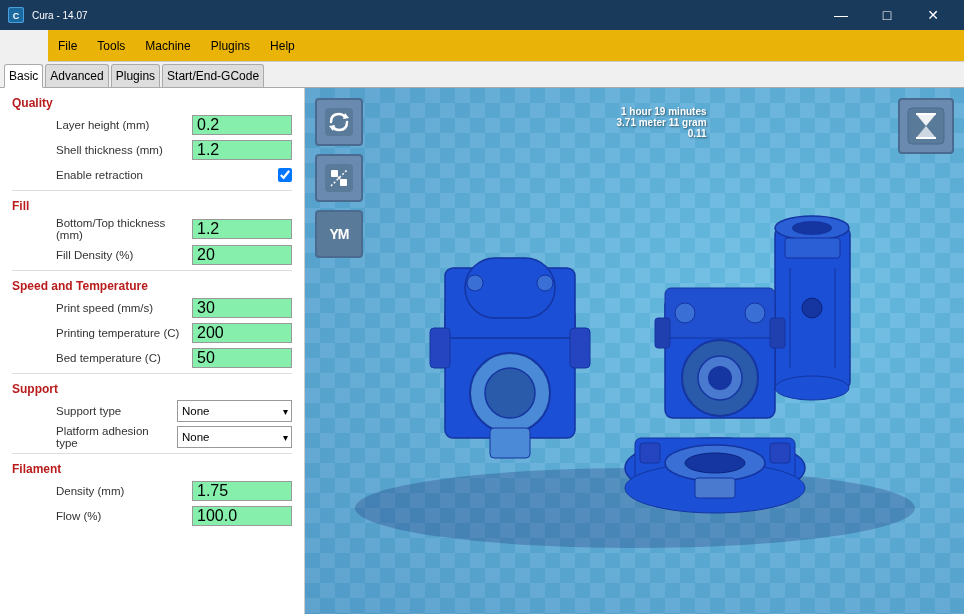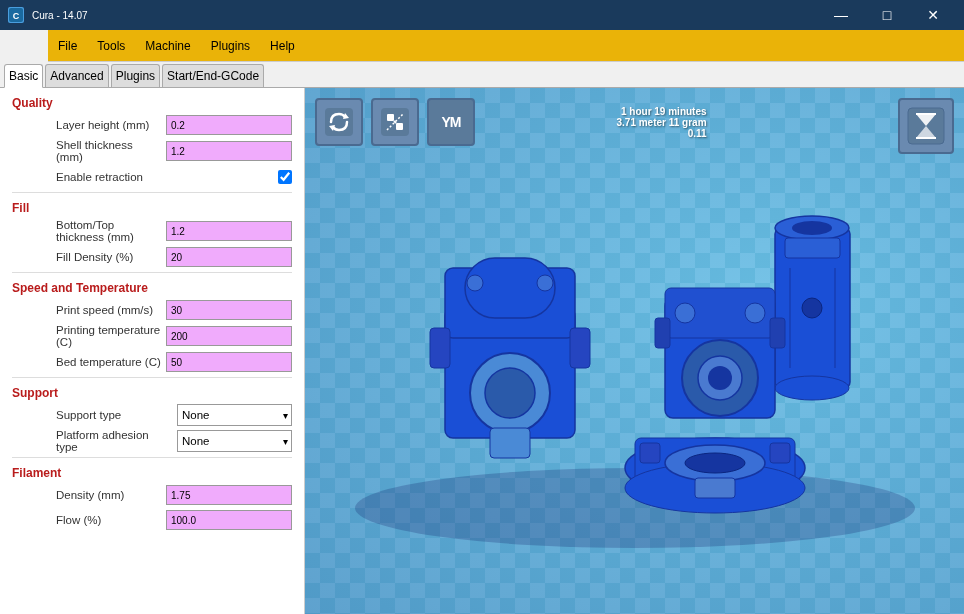--- a/index.html
+++ b/index.html
@@ -99,26 +99,26 @@
       min-height: 22px;
     }
     .form-label {
       flex: 1;
       font-size: 11.5px;
       color: #333;
       padding-right: 4px;
       padding-left: 44px;
     }
     .form-input {
-      width: 126px;
+      width: 100px;
       height: 20px;
       border: 1px solid #999;
       padding: 1px 4px;
-      font-size: 10px;
-      background: #f0abfc;
+      font-size: 16px;
+      background: #86efac;
     }
     .form-checkbox {
       width: 14px; height: 14px;
       cursor: pointer;
     }
 
     .form-select {
       width: 115px;
       height: 22px;
       border: 1px solid #999;
@@ -168,20 +168,21 @@
     }
 
     
     .viewport-toolbar {
       position: absolute;
       top: 10px;
       left: 10px;
       display: flex;
       gap: 8px;
       z-index: 10;
+      flex-direction: column;
     }
     .vp-icon {
       width: 48px; height: 48px;
       background: #6a8ab0;
       border: 2px solid #4a6a90;
       border-radius: 4px;
       display: flex;
       align-items: center;
       justify-content: center;
       cursor: pointer;

